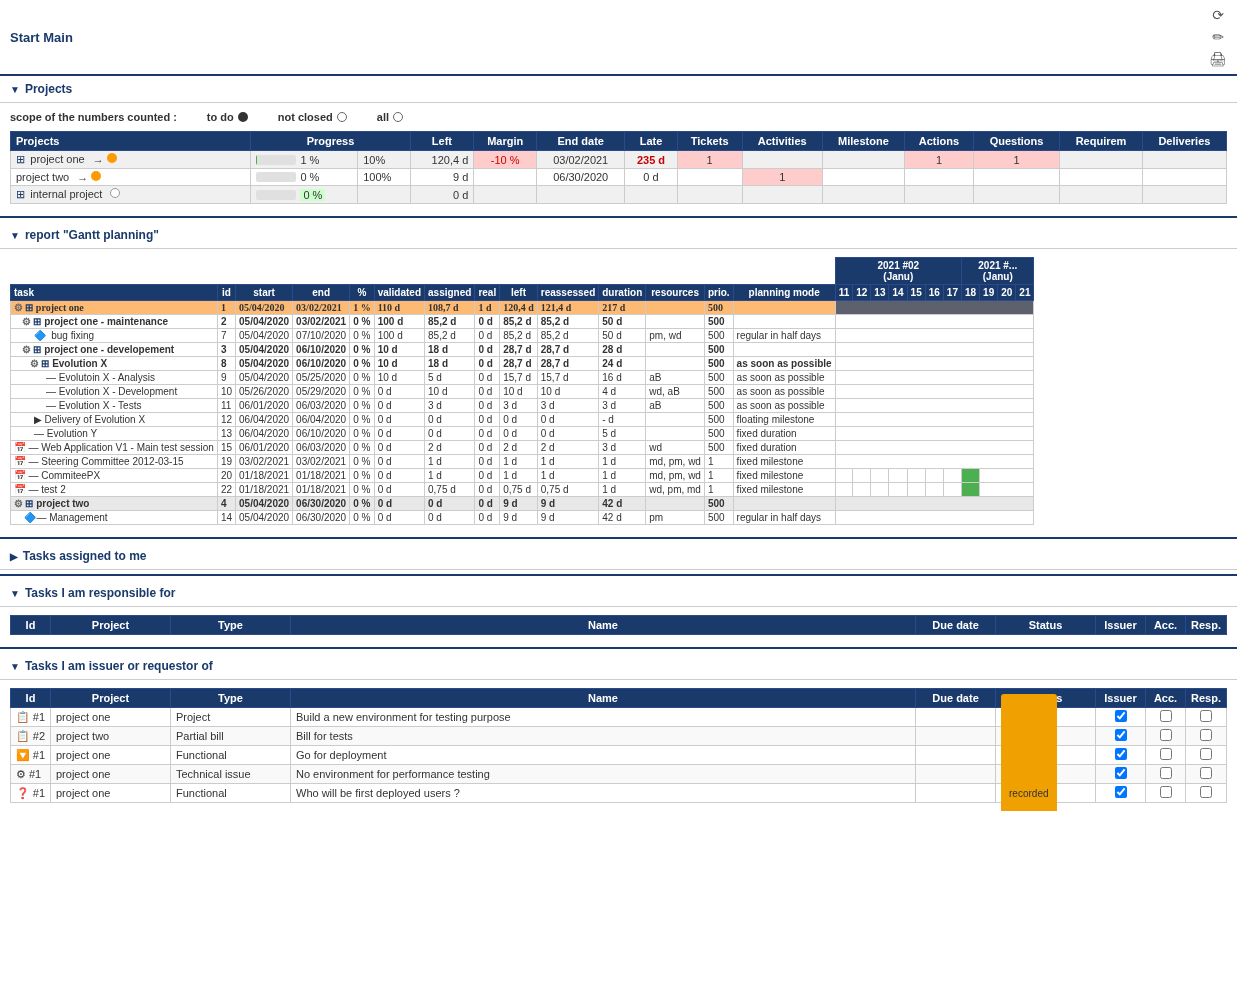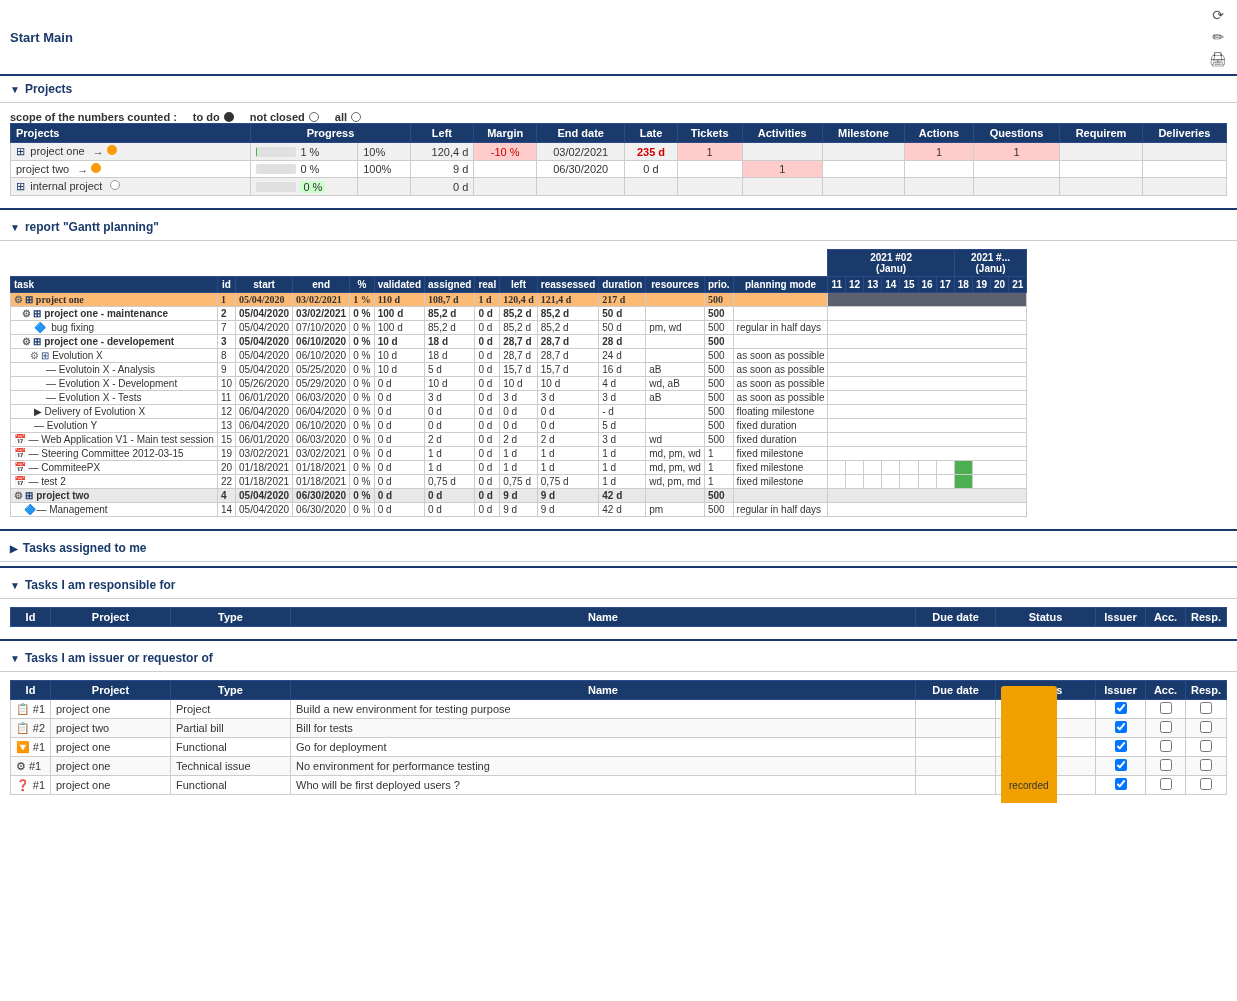--- a/index.html
+++ b/index.html
@@ -10,21 +10,21 @@
     .top-bar-title { font-size: 13px; color: #1a3a6b; font-weight: bold; }
     .top-icons { display: flex; flex-direction: column; gap: 4px; }
     .top-icon { width: 18px; height: 18px; display: flex; align-items: center; justify-content: center; cursor: pointer; color: #555; font-size: 14px; }
 
     
     .section-header { display: flex; align-items: center; padding: 6px 10px; cursor: pointer; font-size: 12px; color: #1a3a6b; font-weight: bold; border-bottom: 1px solid #ccc; }
     .section-header .arrow { margin-right: 5px; font-size: 10px; }
 
     
     .projects-section { padding: 8px 10px; }
-    .scope-row { display: flex; align-items: center; gap: 16px; font-size: 11px; font-weight: bold; }
+    .scope-row { display: flex; align-items: center; gap: 30px; margin-bottom: 8px; font-size: 11px; font-weight: bold; }
     .scope-option { display: flex; align-items: center; gap: 4px; }
     .radio { width: 10px; height: 10px; border-radius: 50%; border: 1px solid #666; background: #fff; display: inline-block; }
     .radio.checked { background: #333; border: 2px solid #333; }
 
     
     table { border-collapse: collapse; font-size: 11px; }
     th { background: #1a3a6b; color: #fff; padding: 3px 5px; text-align: center; border: 1px solid #2a4a8b; white-space: nowrap; }
     td { padding: 2px 5px; border: 1px solid #ccc; white-space: nowrap; }
     .projects-table { width: 100%; }
     .projects-table th { font-size: 11px; }
@@ -315,21 +315,21 @@
         <td>0 d</td>
         <td>28,7 d</td>
         <td>28,7 d</td>
         <td>28 d</td>
         <td></td>
         <td>500</td>
         <td></td>
         <td colspan="11"></td>
       </tr>
 
-      <tr style="font-weight:normal;">
+      <tr style="font-weight:bold;">
         <td><span style="margin-left:16px;"></span><span class="task-icon">⚙</span><span style="color:#1a3a6b; cursor:pointer;">⊞</span> Evolution X</td>
         <td>8</td>
         <td>05/04/2020</td>
         <td>06/10/2020</td>
         <td>0 %</td>
         <td>10 d</td>
         <td>18 d</td>
         <td>0 d</td>
         <td>28,7 d</td>
         <td>28,7 d</td>

